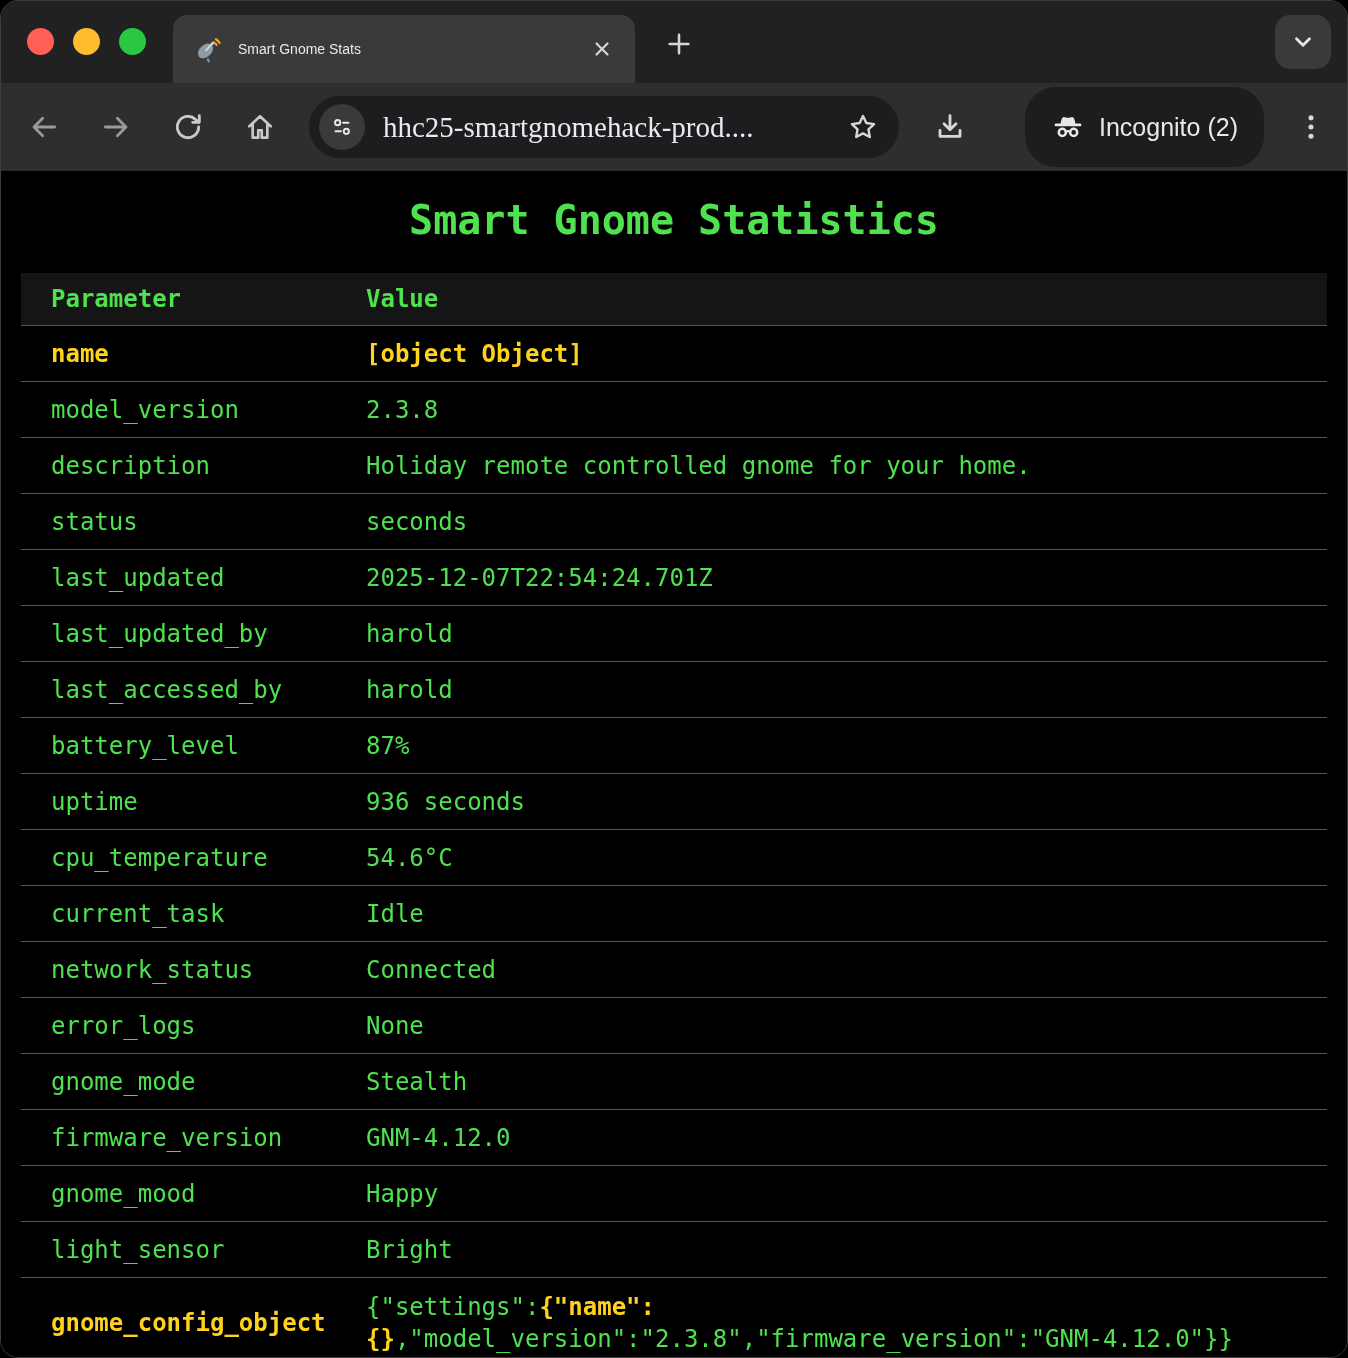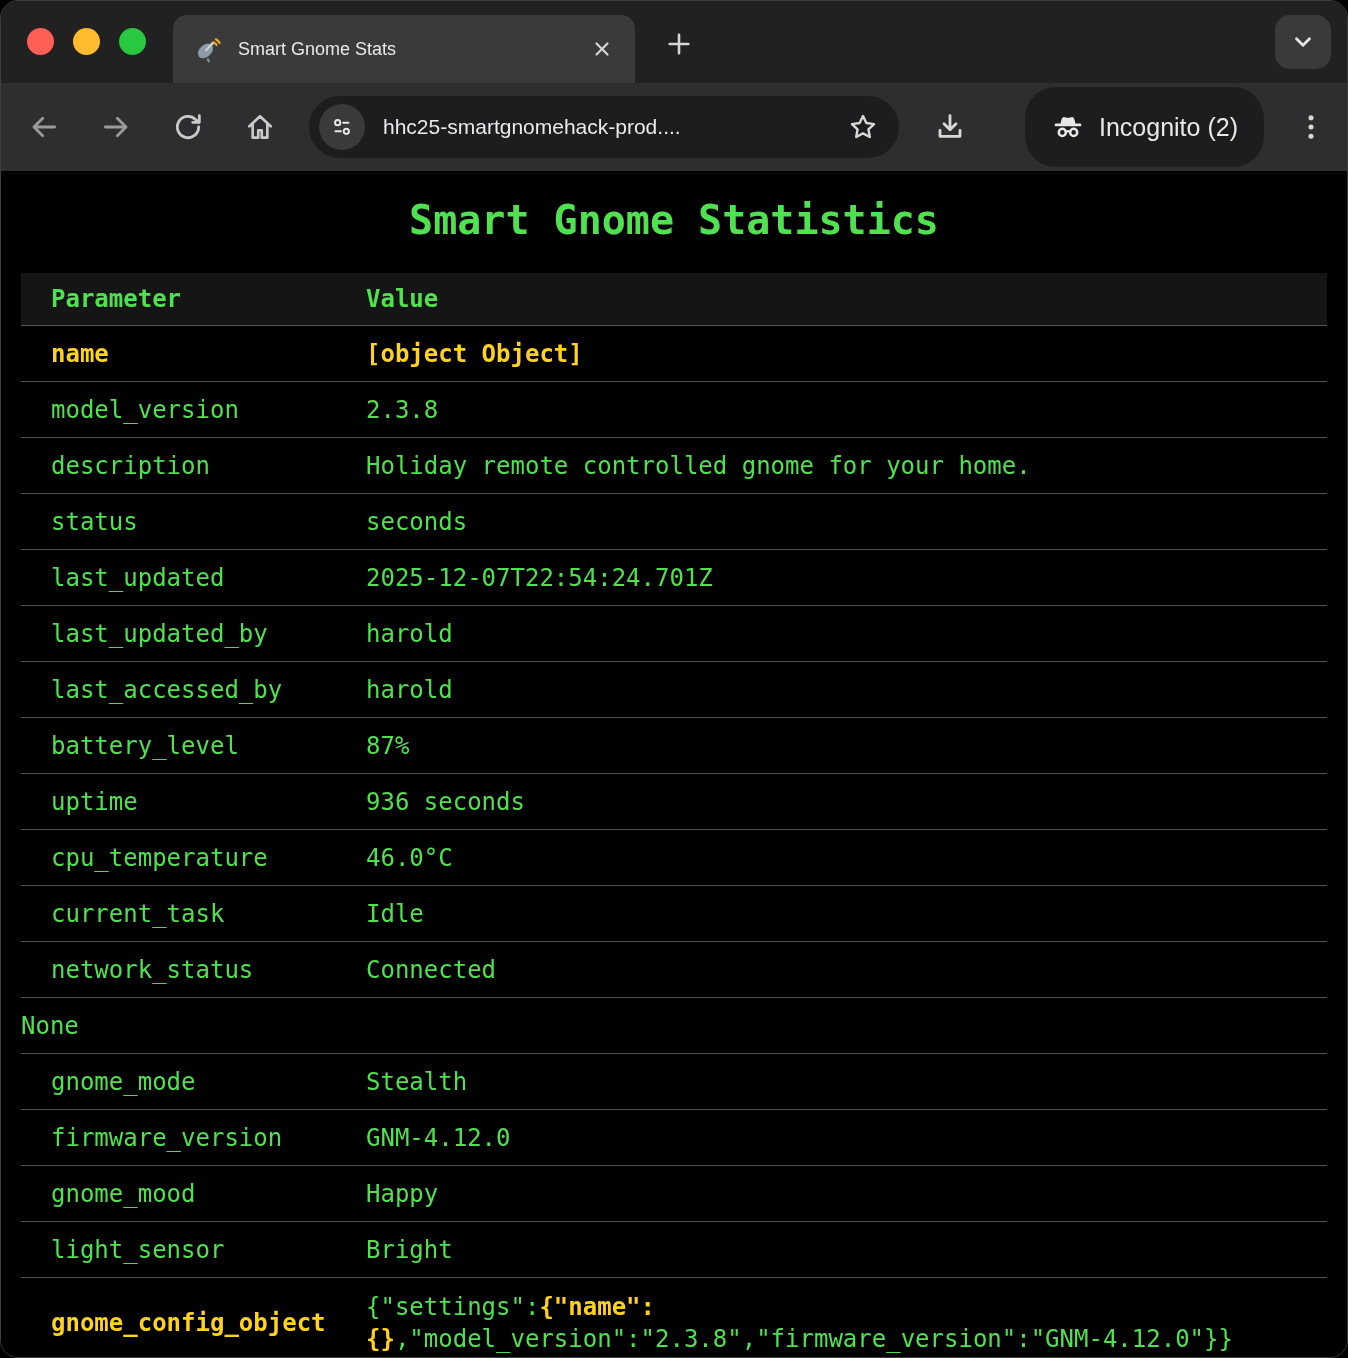--- a/index.html
+++ b/index.html
@@ -20,38 +20,38 @@
   .light{width:27px;height:27px;border-radius:50%;}
   .light.red{background:#ff5f57;}
   .light.yellow{background:#febc2e;}
   .light.green{background:#28c840;}
   .tab{
     position:absolute;left:172px;top:14px;height:68px;width:462px;
     background:var(--tab);border-radius:14px 14px 0 0;
     display:flex;align-items:center;padding:0 20px;gap:15px;
   }
   .favicon{width:30px;height:30px;flex:none;}
-  .tab-title{color:var(--ui-text);font-size:18px;flex:1;white-space:nowrap;overflow:hidden;}
+  .tab-title{color:var(--ui-text);font-size:14px;flex:1;white-space:nowrap;overflow:hidden;}
   .tab-close{width:26px;height:26px;display:flex;align-items:center;justify-content:center;color:#d6d6d6;}
   .newtab{position:absolute;left:652px;top:17px;width:52px;height:52px;display:flex;align-items:center;justify-content:center;color:#d6d6d6;}
   .tab-chevron{
     position:absolute;right:16px;top:14px;width:56px;height:54px;border-radius:15px;
     background:#3a3a3a;display:flex;align-items:center;justify-content:center;color:#e4e4e4;
   }
   
   .toolbar{height:88px;background:var(--toolbar);display:flex;align-items:center;padding:0 20px;}
   .tb-btn{width:46px;height:46px;display:flex;align-items:center;justify-content:center;margin-right:26px;flex:none;}
   .tb-btn svg{width:32px;height:32px;}
   .omnibox{
     width:590px;height:62px;border-radius:31px;background:var(--pill);
     display:flex;align-items:center;padding:0 10px;margin-right:28px;flex:none;
   }
   .site-info{width:46px;height:46px;border-radius:50%;background:var(--chip);
     display:flex;align-items:center;justify-content:center;margin-right:18px;flex:none;}
-  .url-text{flex:1;color:#e8eaed;font-size:21px;white-space:nowrap;overflow:hidden;}
+  .url-text{flex:1;color:#e8eaed;font-size:29px;white-space:nowrap;overflow:hidden;font-family:Liberation Serif, serif;}
   .star-btn{width:36px;height:36px;display:flex;align-items:center;justify-content:center;margin:0 8px;flex:none;}
   .incognito{
     height:80px;border-radius:31px;background:var(--pill);display:flex;align-items:center;
     gap:14px;padding:0 26px;margin-left:26px;color:#e8e8e8;font-size:25px;flex:none;
   }
   .kebab{margin-left:24px;}
   
   .content{background:var(--page-bg);padding-top:26px;height:1188px;overflow:hidden;}
   .page-title{
     text-align:center;color:var(--green);
@@ -216,31 +216,32 @@
           <div class="trow">
             <div class="cell-key">battery_level</div>
             <div class="cell-val">87%</div>
           </div>
           <div class="trow">
             <div class="cell-key">uptime</div>
             <div class="cell-val">936 seconds</div>
           </div>
           <div class="trow">
             <div class="cell-key">cpu_temperature</div>
-            <div class="cell-val">46.0°C</div>
+            <div class="cell-val">54.6°C</div>
           </div>
           <div class="trow">
             <div class="cell-key">current_task</div>
             <div class="cell-val">Idle</div>
           </div>
           <div class="trow">
             <div class="cell-key">network_status</div>
             <div class="cell-val">Connected</div>
           </div>
           <div class="trow">
+            <div class="cell-key">error_logs</div>
             <div class="cell-val">None</div>
           </div>
           <div class="trow">
             <div class="cell-key">gnome_mode</div>
             <div class="cell-val">Stealth</div>
           </div>
           <div class="trow">
             <div class="cell-key">firmware_version</div>
             <div class="cell-val">GNM-4.12.0</div>
           </div>

